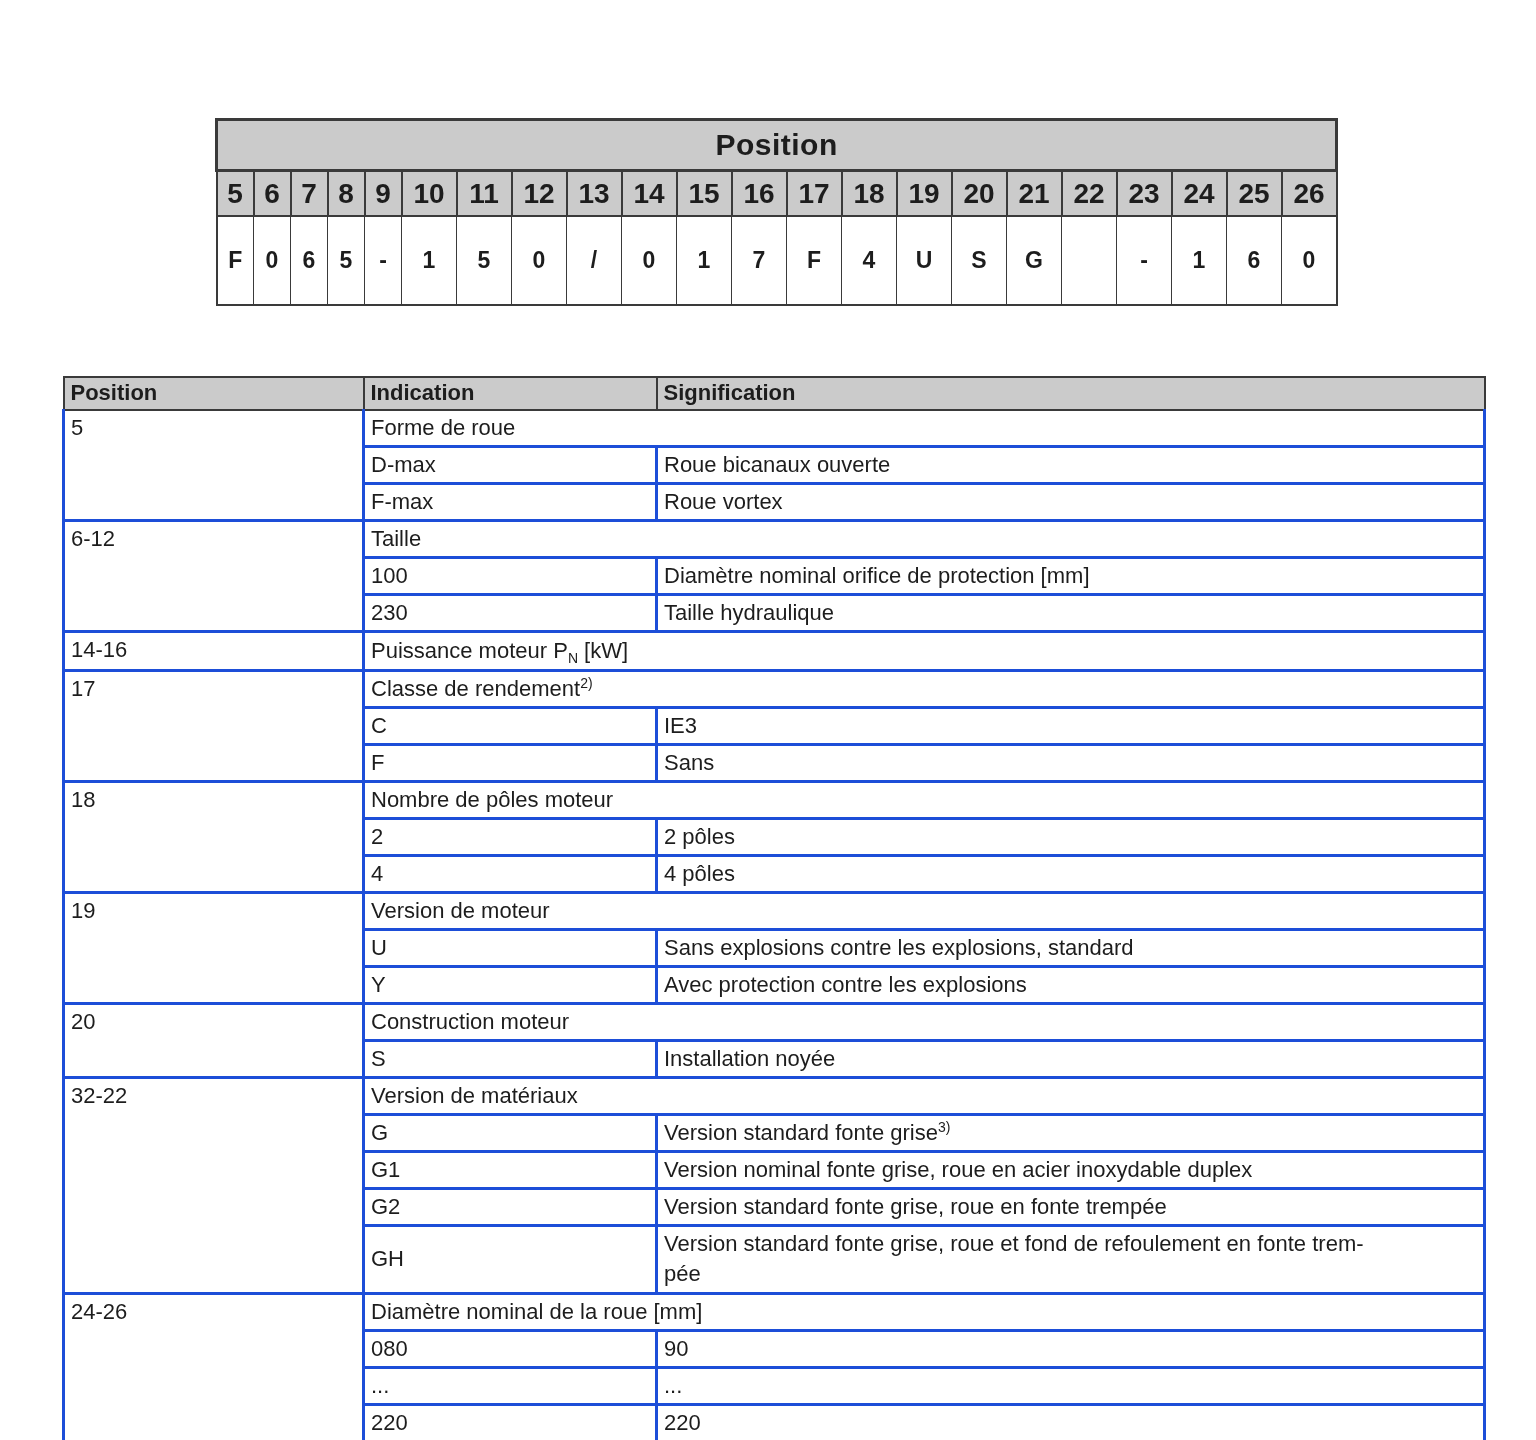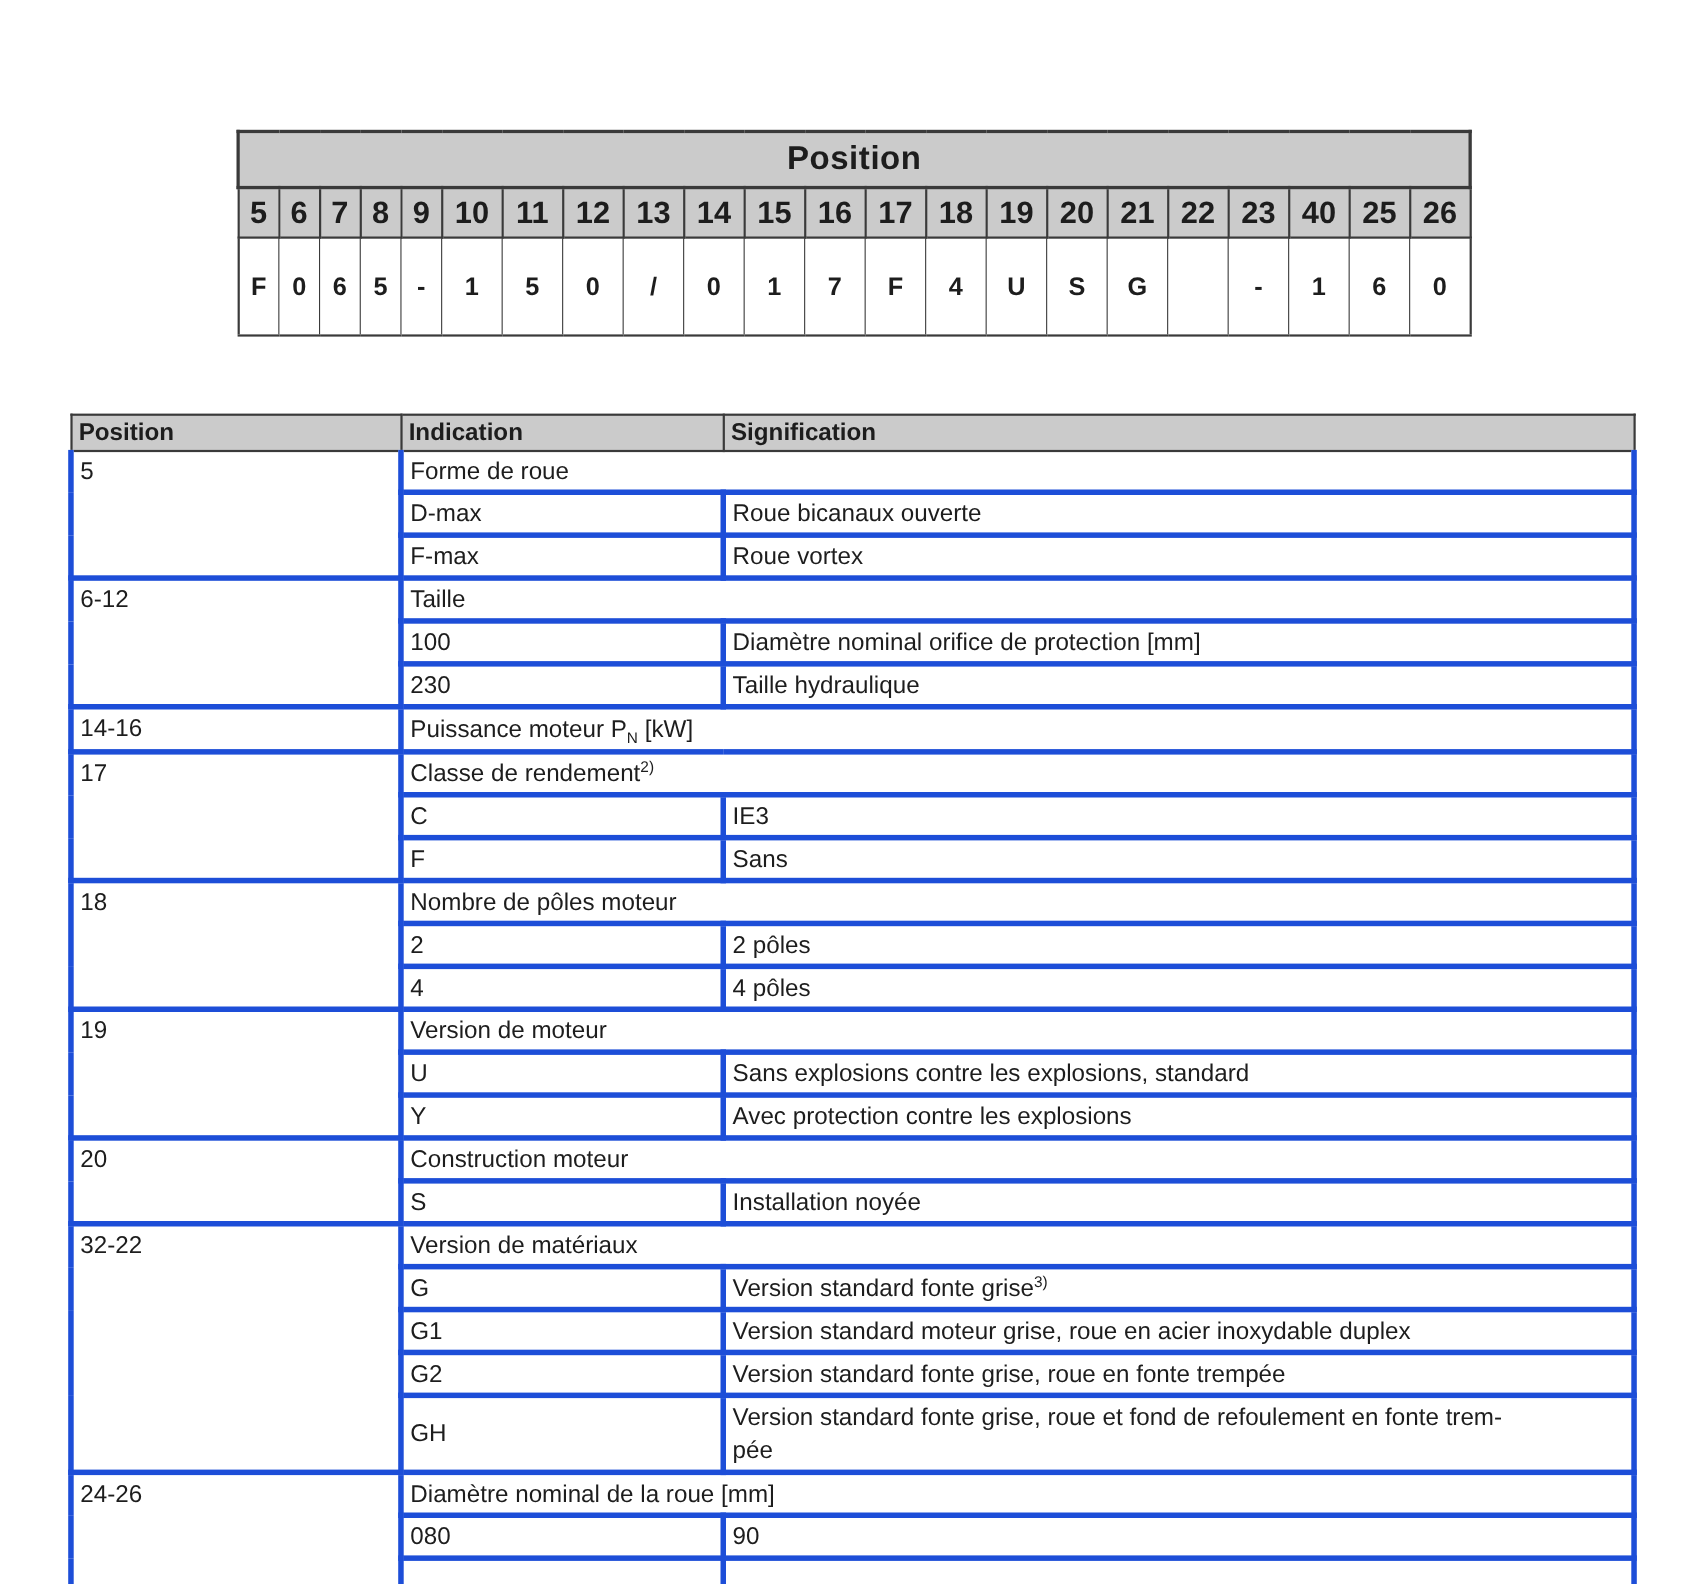--- a/index.html
+++ b/index.html
@@ -75,21 +75,21 @@
   .detail-table th {
     background: #cbcbcb;
     border: 2px solid #3a3a3a;
     font-weight: bold;
     font-size: 22px;
     text-align: left;
     padding: 2px 6px 3px 6px;
     height: 26px;
   }
   .detail-table td {
-    border: 5px solid #1d4ed8;
+    border: 3px solid #1d4ed8;
     padding: 2px 6px 3px 6px;
     height: 29px;
     vertical-align: middle;
     overflow: hidden;
   }
   .detail-table tr.group-first > td {
     border-top: 2px solid #3a3a3a;
   }
   .detail-table td.pos {
     vertical-align: top;
@@ -154,21 +154,21 @@
         <td class="num-cell">14</td>
         <td class="num-cell">15</td>
         <td class="num-cell">16</td>
         <td class="num-cell">17</td>
         <td class="num-cell">18</td>
         <td class="num-cell">19</td>
         <td class="num-cell">20</td>
         <td class="num-cell">21</td>
         <td class="num-cell">22</td>
         <td class="num-cell">23</td>
-        <td class="num-cell">40</td>
+        <td class="num-cell">24</td>
         <td class="num-cell">25</td>
         <td class="num-cell">26</td>
       </tr>
     <tr id="code-values-row">
         <td class="val-cell">F</td>
         <td class="val-cell">0</td>
         <td class="val-cell">6</td>
         <td class="val-cell">5</td>
         <td class="val-cell">-</td>
         <td class="val-cell">1</td>
@@ -281,21 +281,21 @@
       <tr class="group-first">
         <td class="pos" rowspan="5">32-22</td>
         <td colspan="2"><span>Version de matériaux</span></td>
       </tr>
       <tr>
         <td>G</td>
         <td><span class="sig-text">Version standard fonte grise</span><sup>3)</sup></td>
       </tr>
       <tr>
         <td>G1</td>
-        <td><span class="sig-text">Version standard moteur grise, roue en acier inoxydable duplex</span></td>
+        <td><span class="sig-text">Version nominal fonte grise, roue en acier inoxydable duplex</span></td>
       </tr>
       <tr>
         <td>G2</td>
         <td><span class="sig-text">Version standard fonte grise, roue en fonte trempée</span></td>
       </tr>
       <tr>
         <td>GH</td>
         <td class="wrap-cell"><span class="sig-text">Version standard fonte grise, roue et fond de refoulement en fonte trem-
 pée</span></td>
       </tr>

